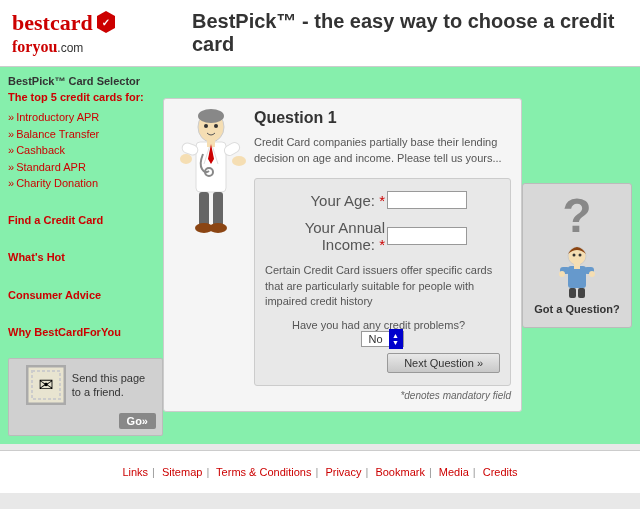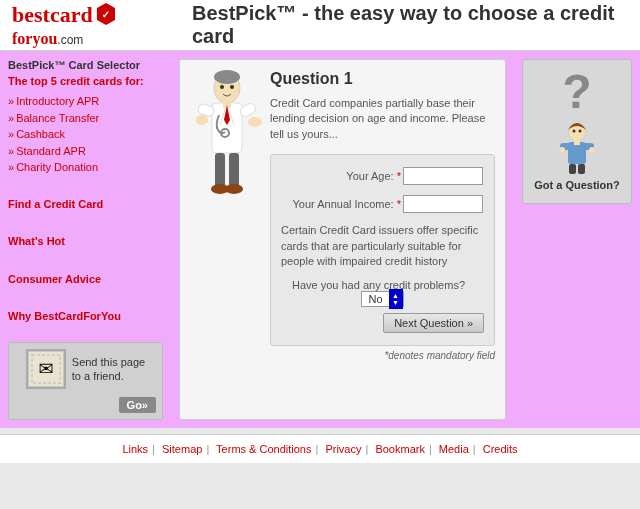--- a/index.html
+++ b/index.html
@@ -11,21 +11,21 @@
       min-height: 509px;
     }
 
     
     #header {
       background: #ffffff;
       border-bottom: 1px solid #ccc;
       display: flex;
       align-items: center;
       padding: 8px 12px;
-      height: 51px;
+      height: 67px;
     }
     #logo-area {
       display: flex;
       align-items: center;
       min-width: 160px;
     }
     .logo-best { color: #cc0000; font-size: 22px; font-weight: bold; font-family: Georgia, serif; }
     .logo-card { color: #cc0000; font-size: 22px; font-weight: bold; font-family: Georgia, serif; }
     .logo-wrapper {
       display: flex;
@@ -37,22 +37,23 @@
       color: #333;
       font-weight: normal;
       padding-left: 20px;
     }
     #header-title span { font-weight: bold; }
 
     
     #main {
       display: flex;
       padding: 8px;
-      gap: 16px;
-      background: #f0abfc;
+      gap: 0;
+      background: #86efac;
+      align-items: center;
     }
 
     
     #sidebar {
       width: 155px;
       flex-shrink: 0;
       font-size: 11px;
     }
     .sidebar-title {
       font-weight: bold;
@@ -173,21 +174,21 @@
       padding: 12px 10px;
     }
 
     .form-row {
       display: flex;
       align-items: center;
       margin-bottom: 10px;
     }
     .form-label {
       color: #555;
-      font-size: 11px;
+      font-size: 15px;
       text-align: right;
       width: 120px;
       margin-right: 2px;
     }
     .form-label .required { color: #cc0000; }
     .form-input {
       border: 1px solid #999;
       background: white;
       height: 18px;
       width: 80px;
@@ -244,21 +245,21 @@
     .next-btn-row {
       display: flex;
       justify-content: flex-end;
       margin-top: 6px;
     }
     .next-btn {
       background: linear-gradient(to bottom, #e8e8e8, #c8c8c8);
       border: 1px solid #999;
       color: #333;
       font-size: 11px;
-      padding: 3px 10px;
+      padding: 3px 16px;
       cursor: pointer;
       border-radius: 2px;
     }
 
     .mandatory-note {
       font-size: 10px;
       color: #666;
       text-align: right;
       margin-top: 4px;
       font-style: italic;
@@ -294,21 +295,21 @@
       color: #555;
       line-height: 1.4;
       text-align: left;
     }
 
     
     #footer {
       background: #ffffff;
       border-top: 1px solid #ccc;
       text-align: center;
-      padding: 8px;
+      padding: 15px;
       font-size: 11px;
       color: #555;
       margin-top: 6px;
     }
     #footer a {
       color: #cc0000;
       text-decoration: none;
     }
     .footer-sep { color: #999; margin: 0 4px; }
   </style>

